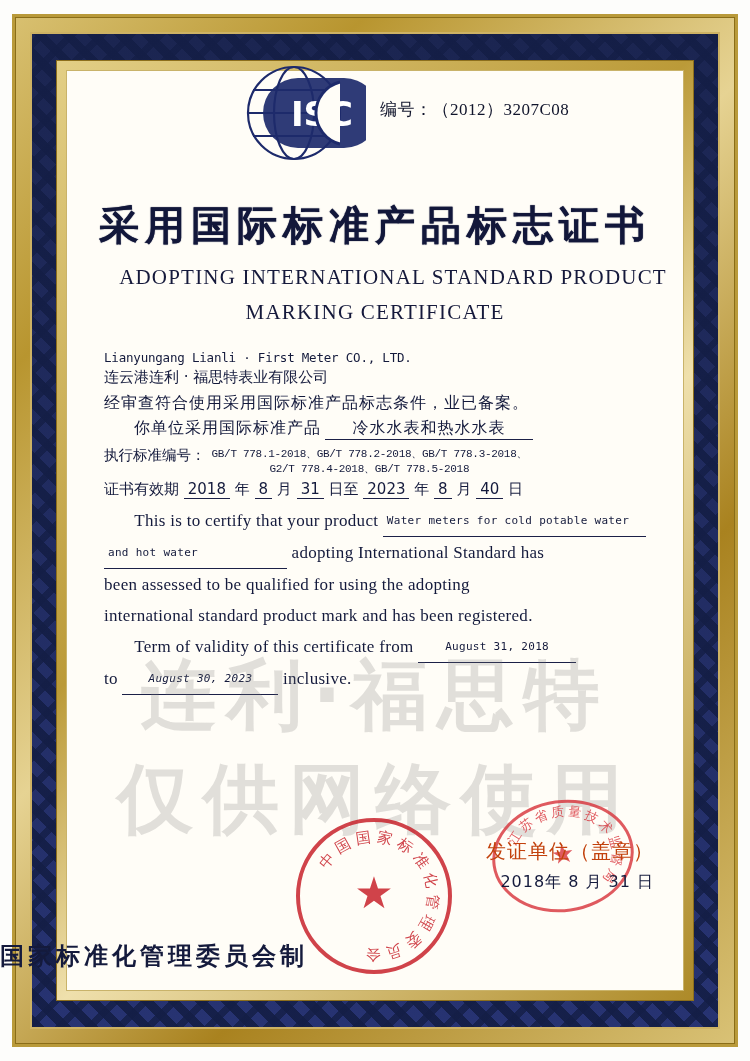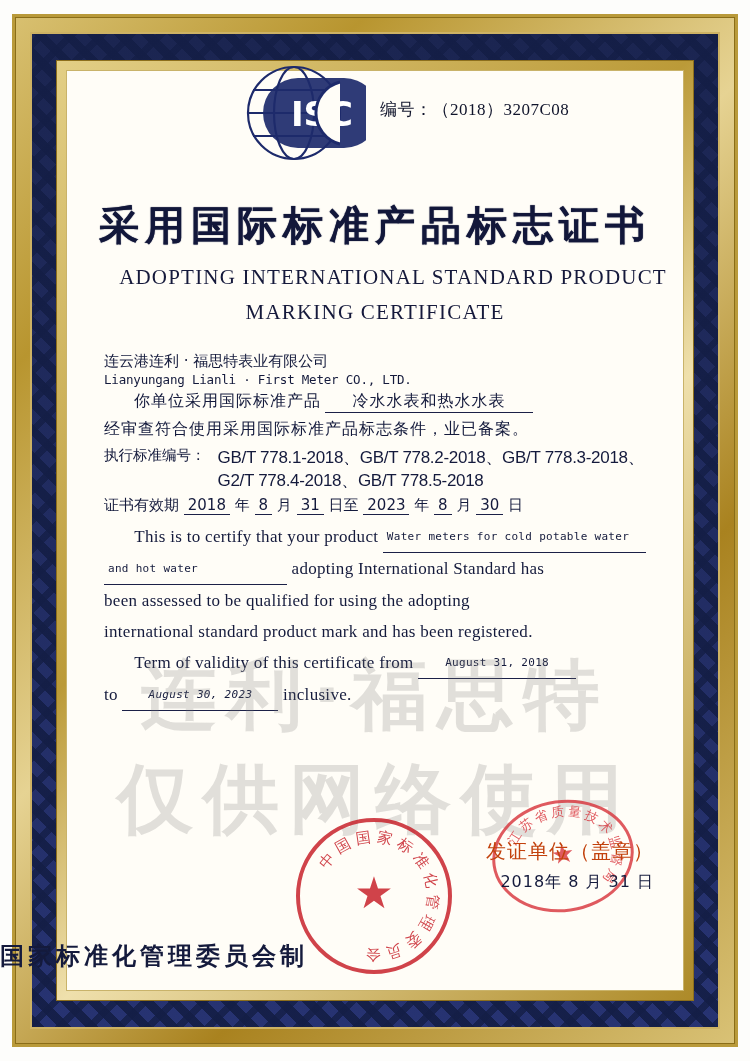--- a/index.html
+++ b/index.html
@@ -68,36 +68,36 @@
   
   .body{
     position:absolute;left:104px;right:86px;top:352px;
     color:#141a3c;
   }
   .line{ position:relative; margin-bottom:3px; }
   .cn-big{ font-family:"DejaVu Sans", sans-serif; font-size:16px; letter-spacing:1px;}
   .company-cn{ font-size:15px; font-family:"DejaVu Sans", sans-serif;}
   .company-en{ font-family:"DejaVu Sans Mono", monospace; font-size:12.5px; letter-spacing:-0.2px; margin-top:-2px;}
   .u{ border-bottom:1px solid #1b2047; display:inline-block; padding:0 4px; }
-  .small{ font-size:17px; font-family:Liberation Sans, sans-serif; letter-spacing:-.3px;}
+  .small{ font-size:11px; font-family:Liberation Mono, monospace; letter-spacing:-.3px;text-align:center;}
   .smaller{ font-size:10px; font-family:"DejaVu Sans Mono", monospace; letter-spacing:-.3px;}
   .en-para{
     font-size:17px; line-height:31px; letter-spacing:.3px; margin-top:6px;
   }
   .en-fill{
     font-family:"DejaVu Sans Mono", monospace;
     font-size:11px;
     border-bottom:1px solid #1b2047;
     padding:0 4px;
     display:inline-block;
     vertical-align:2px;
   }
   .indent{ display:inline-block;width:26px;}
   
-  .std-row{display:flex;align-items:flex-start;gap:12px;margin-bottom:1px;}
+  .std-row{display:flex;align-items:flex-start;gap:6px;margin-bottom:1px;}
   .std-label{white-space:nowrap;font-family:"DejaVu Sans", sans-serif;font-size:14.5px;}
   .std-vals{display:flex;flex-direction:column;}
   
   .valid-row{ font-family:"DejaVu Sans", sans-serif; font-size:15px; margin-top:4px;}
   
   .issuer{
     position:absolute;right:96px;top:838px;
     font-family:"DejaVu Sans", sans-serif;font-size:20px;color:#c2410c;letter-spacing:1px;
   }
   .issue-date{
@@ -169,38 +169,38 @@
         <path d="M17 32 H99"></path>
         <path d="M17 78 H99"></path>
       </g>
       <path d="M62 20 h46 a30 30 0 0 1 0 70 h-46 a30 30 0 0 1 0 -70 z" fill="#1d2a6b" opacity="0.92"></path>
       <text x="86" y="68" text-anchor="middle" font-family="DejaVu Sans, sans-serif" font-size="34" font-weight="bold" fill="#ffffff">ISC</text>
       <path d="M104 24 a32 32 0 0 0 0 62" fill="#fffdf7"></path>
       <path d="M104 24 a32 32 0 0 0 0 62" fill="none" stroke="#1d2a6b" stroke-width="3"></path>
     </svg>
   </div>
 
-  <div class="serial">编号：（2018）3207C08</div>
+  <div class="serial">编号：（2012）3207C08</div>
 
   <div class="title-cn">采用国际标准产品标志证书</div>
   <div class="title-en1">ADOPTING INTERNATIONAL STANDARD PRODUCT</div>
   <div class="title-en2">MARKING CERTIFICATE</div>
 
   <div class="body">
 
+    <div class="line company-en">Lianyungang Lianli · First Meter CO., LTD.</div>
     <div class="line company-cn">连云港连利 · 福思特表业有限公司</div>
-    <div class="line company-en">Lianyungang Lianli · First Meter CO., LTD.</div>
+
+    <div class="line cn-big" style="margin-top:6px;">经审查符合使用采用国际标准产品标志条件，业已备案。</div>
 
     <div class="line" style="margin-top:4px;">
       <span class="indent"></span>
       <span class="cn-big">你单位采用国际标准产品</span>
       <span class="cn-big u" style="min-width:200px;text-align:center;">冷水水表和热水水表</span>
     </div>
-
-    <div class="line cn-big" style="margin-top:6px;">经审查符合使用采用国际标准产品标志条件，业已备案。</div>
 
     <div class="std-row" style="margin-top:6px;">
       <span class="std-label">执行标准编号：</span>
       <span class="std-vals">
         <span class="small">GB/T 778.1-2018、GB/T 778.2-2018、GB/T 778.3-2018、</span>
         <span class="small">G2/T 778.4-2018、GB/T 778.5-2018</span>
       </span>
     </div>
 
 
@@ -209,21 +209,21 @@
       <span class="u">2018</span>
       <span>年</span>
       <span class="u">8</span>
       <span>月</span>
       <span class="u">31</span>
       <span>日至</span>
       <span class="u">2023</span>
       <span>年</span>
       <span class="u">8</span>
       <span>月</span>
-      <span class="u">30</span>
+      <span class="u">40</span>
       <span>日</span>
     </div>
 
     <div class="en-para">
       <span class="indent"></span>
       <span>This is to certify that your product</span>
       <span class="en-fill" style="min-width:255px;">Water meters for cold potable water</span><br>
       <span class="en-fill" style="min-width:175px;">and hot water</span>
       <span>adopting International Standard has</span><br>
       <span>been assessed to be qualified for using the adopting</span><br>

